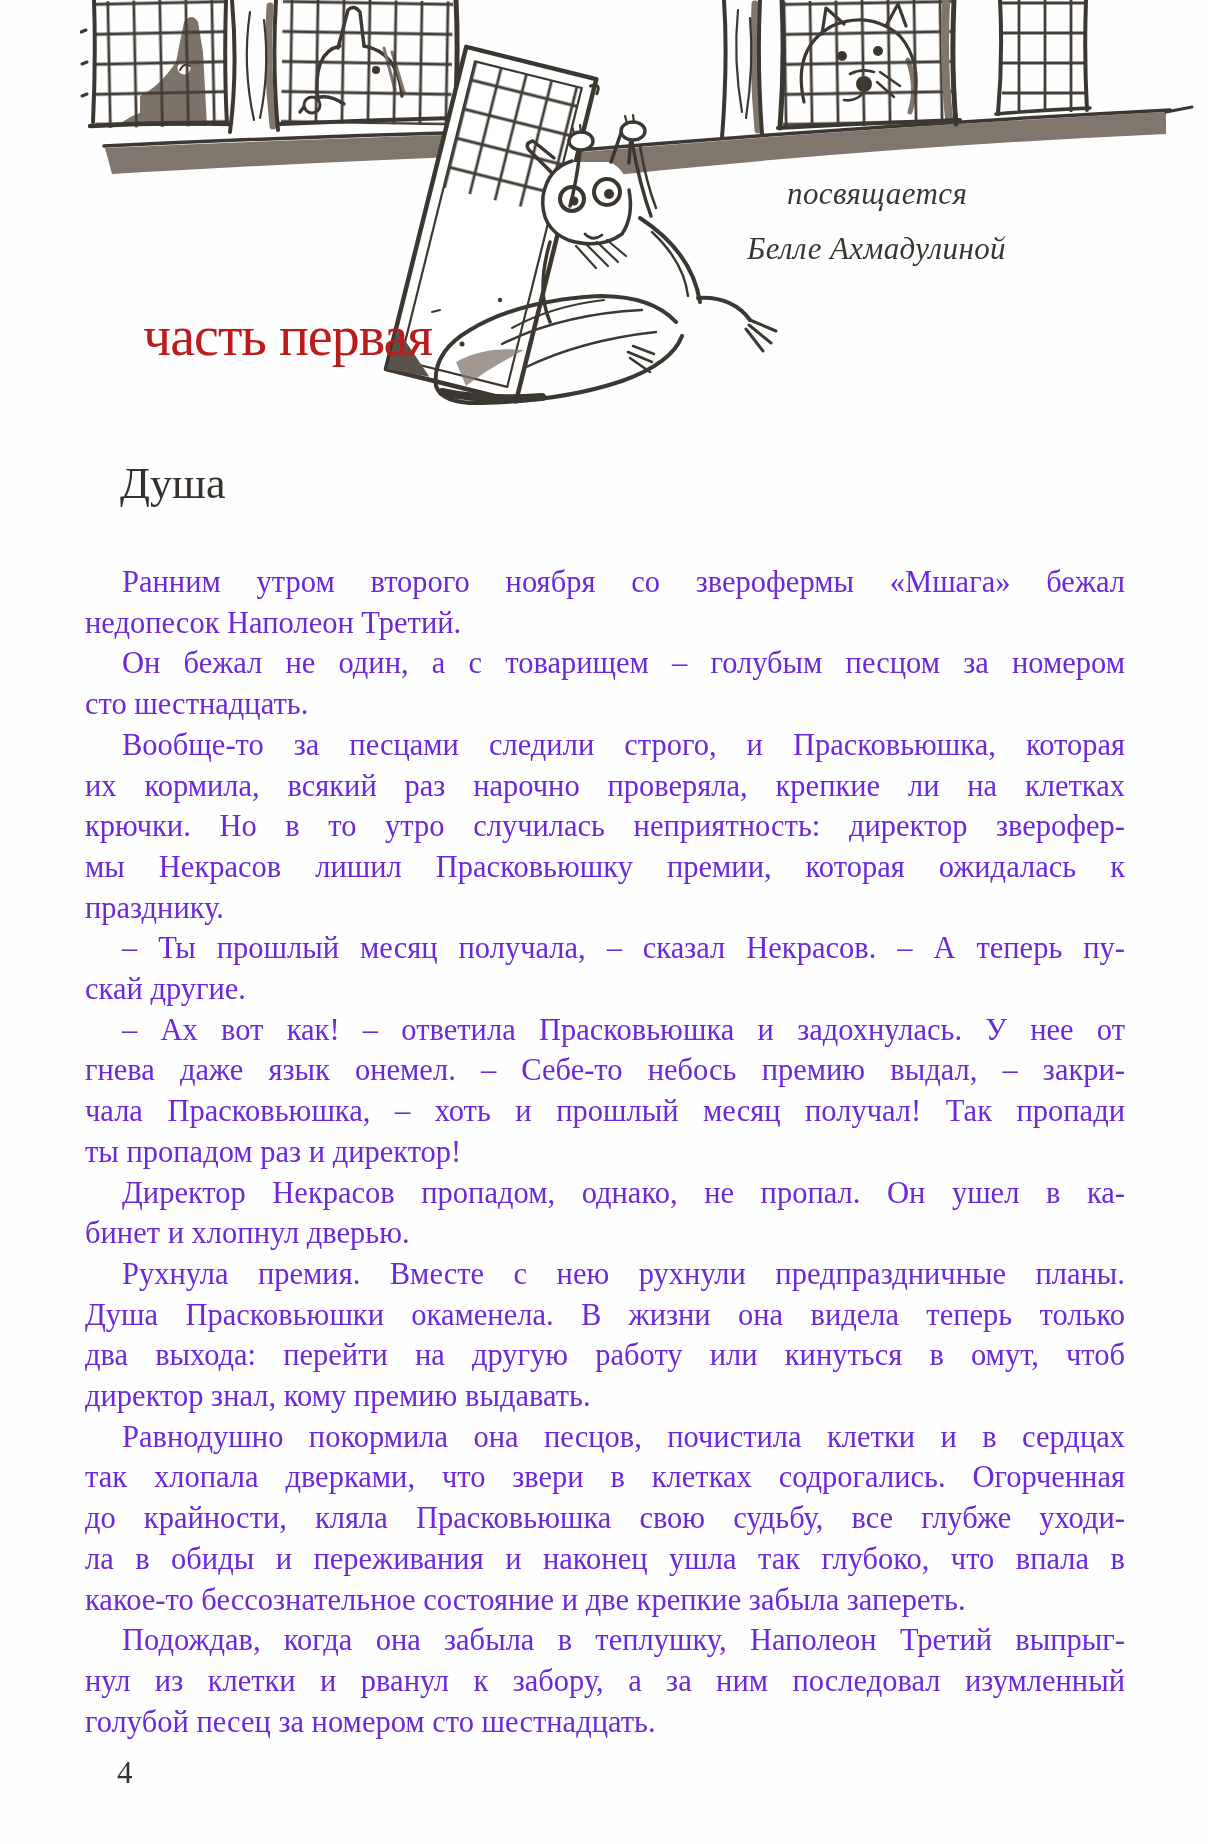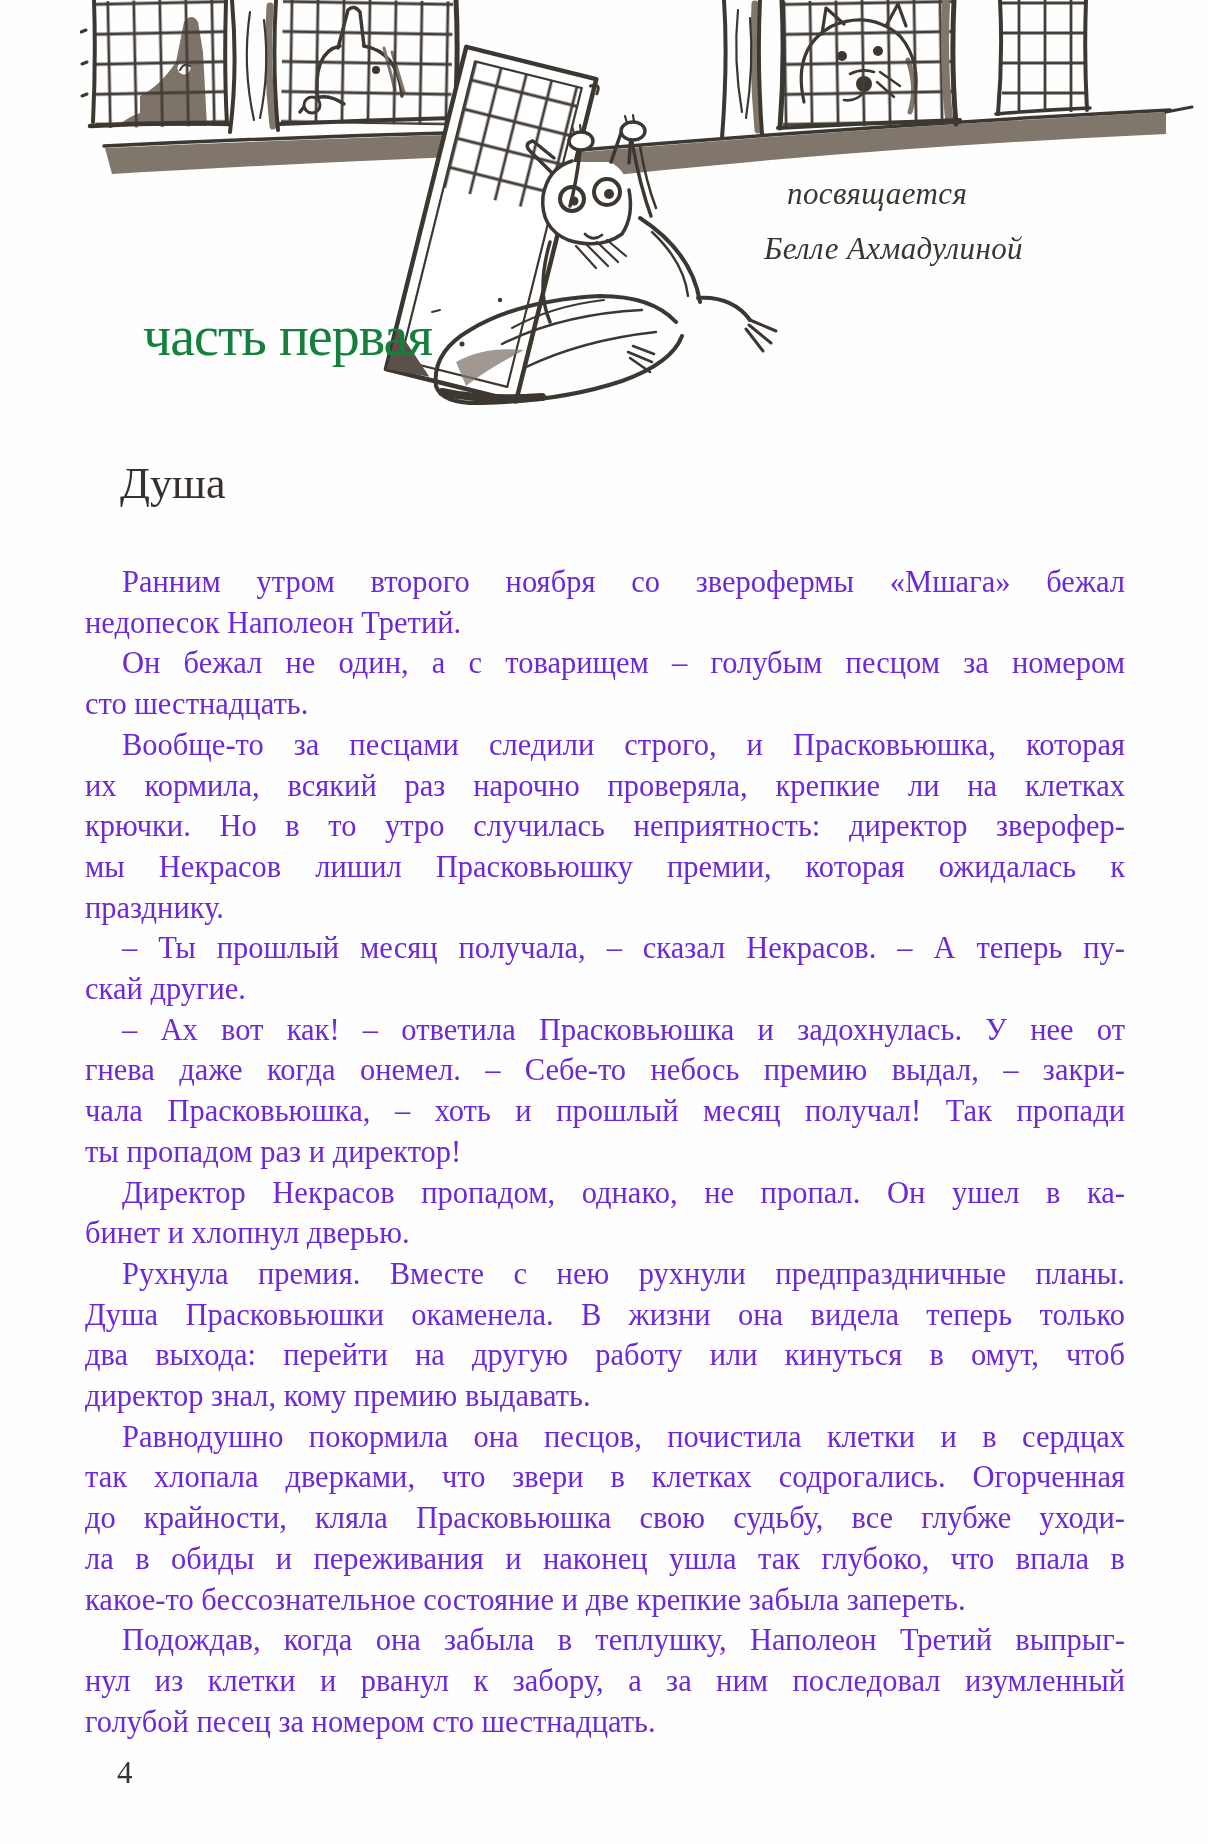--- a/index.html
+++ b/index.html
@@ -1,23 +1,23 @@
 <!DOCTYPE html>
 <html><head>
 <meta charset="utf-8">
 <style>
   html,body{margin:0;padding:0;background:#ffffff;}
   #page{position:relative;width:1208px;height:1844px;background:#fefefe;overflow:hidden;
         font-family:"Liberation Serif","DejaVu Serif",serif;color:#2b2723;}
   .illustration{position:absolute;left:80px;top:0;width:1120px;height:430px;pointer-events:none;}
-  .part-heading{position:absolute;left:143px;top:304px;font-size:56px;letter-spacing:-1px;color:#15803d;white-space:nowrap;}
+  .part-heading{position:absolute;left:143px;top:304px;font-size:56px;letter-spacing:-1px;color:#b91c1c;white-space:nowrap;}
   .chapter-title{position:absolute;left:120px;top:458px;font-size:44px;color:#36312c;white-space:nowrap;}
   .dedication-line{position:absolute;font-style:italic;font-size:31px;color:#3a352f;white-space:nowrap;letter-spacing:.4px;}
   .ded1{left:787px;top:176px;}
-  .ded2{left:764px;top:231px;}
+  .ded2{left:747px;top:231px;}
   .body{position:absolute;left:85px;top:562px;width:1040px;font-size:30.5px;line-height:40.7px;color:#6d28d9;}
   .line{min-height:40.7px;}
   .line.just{text-align:justify;text-align-last:justify;}
   .line.indent{text-indent:37px;}
   .page-number{position:absolute;left:117px;top:1755px;font-size:31px;color:#36312c;}
 </style>
 </head>
 <body>
 
 <div id="page">
@@ -170,21 +170,21 @@
         <div class="line just">крючки. Но в то утро случилась неприятность: директор зверофер-</div>
         <div class="line just">мы Некрасов лишил Прасковьюшку премии, которая ожидалась к</div>
         <div class="line">празднику.</div>
       </div>
       <div>
         <div class="line indent just">– Ты прошлый месяц получала, – сказал Некрасов. – А теперь пу-</div>
         <div class="line">скай другие.</div>
       </div>
       <div>
         <div class="line indent just">– Ах вот как! – ответила Прасковьюшка и задохнулась. У нее от</div>
-        <div class="line just">гнева даже когда онемел. – Себе-то небось премию выдал, – закри-</div>
+        <div class="line just">гнева даже язык онемел. – Себе-то небось премию выдал, – закри-</div>
         <div class="line just">чала Прасковьюшка, – хоть и прошлый месяц получал! Так пропади</div>
         <div class="line">ты пропадом раз и директор!</div>
       </div>
       <div>
         <div class="line indent just">Директор Некрасов пропадом, однако, не пропал. Он ушел в ка-</div>
         <div class="line">бинет и хлопнул дверью.</div>
       </div>
       <div>
         <div class="line indent just">Рухнула премия. Вместе с нею рухнули предпраздничные планы.</div>
         <div class="line just">Душа Прасковьюшки окаменела. В жизни она видела теперь только</div>

